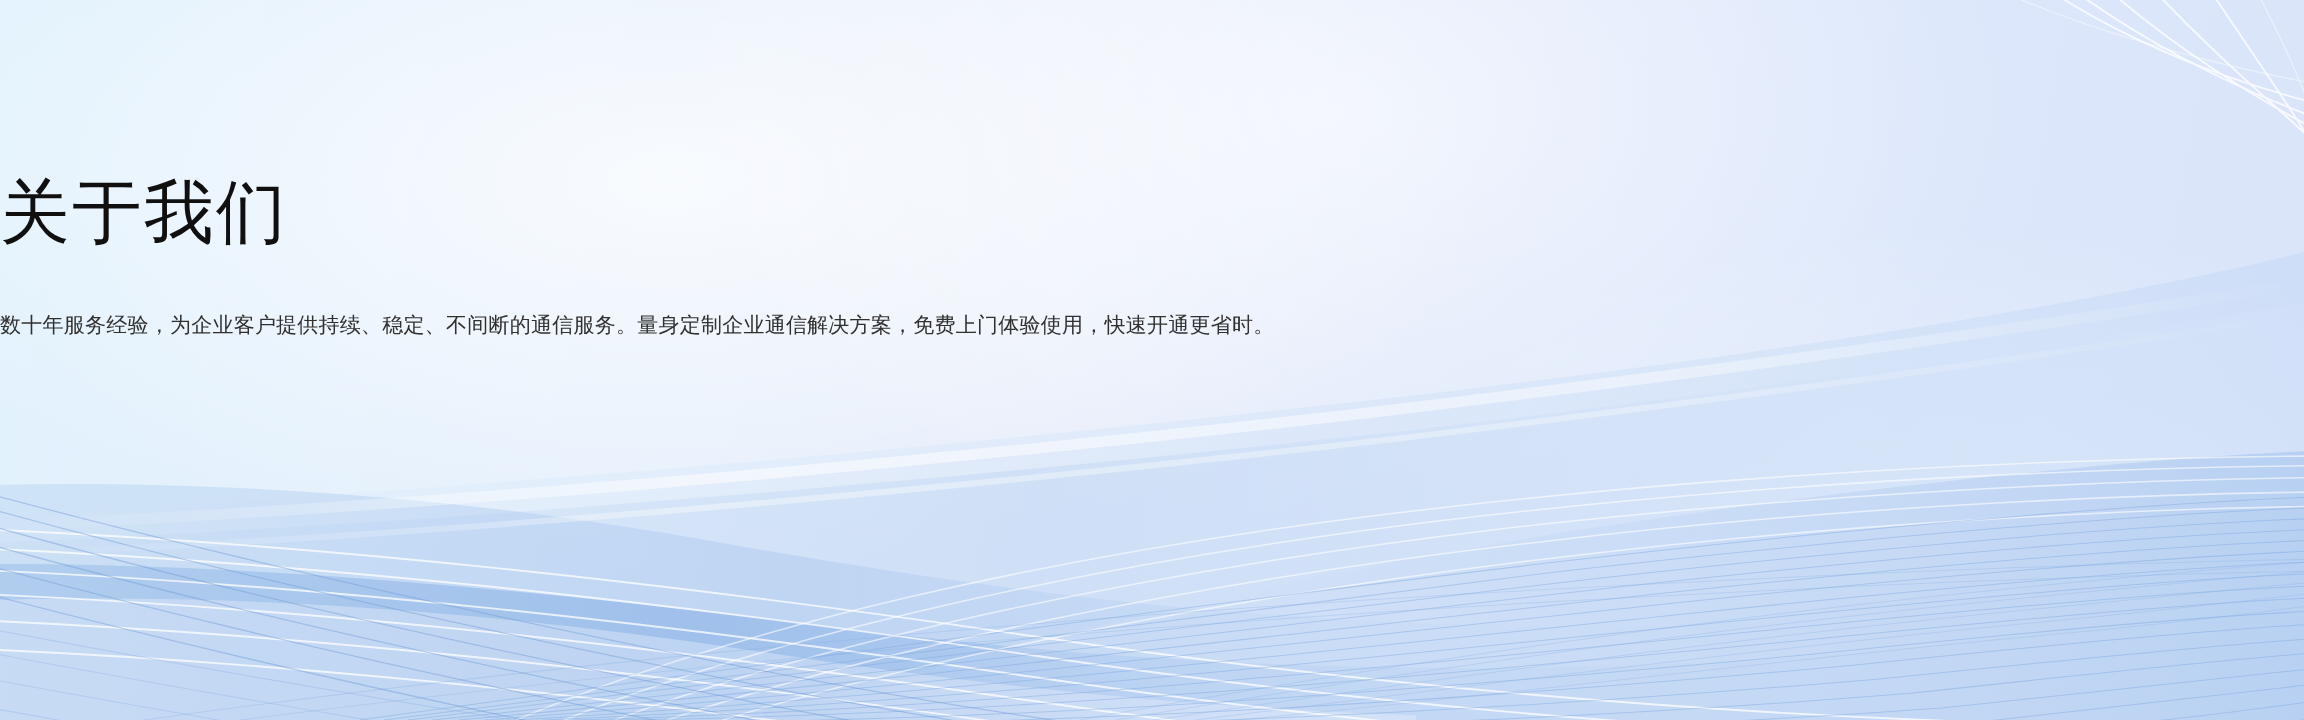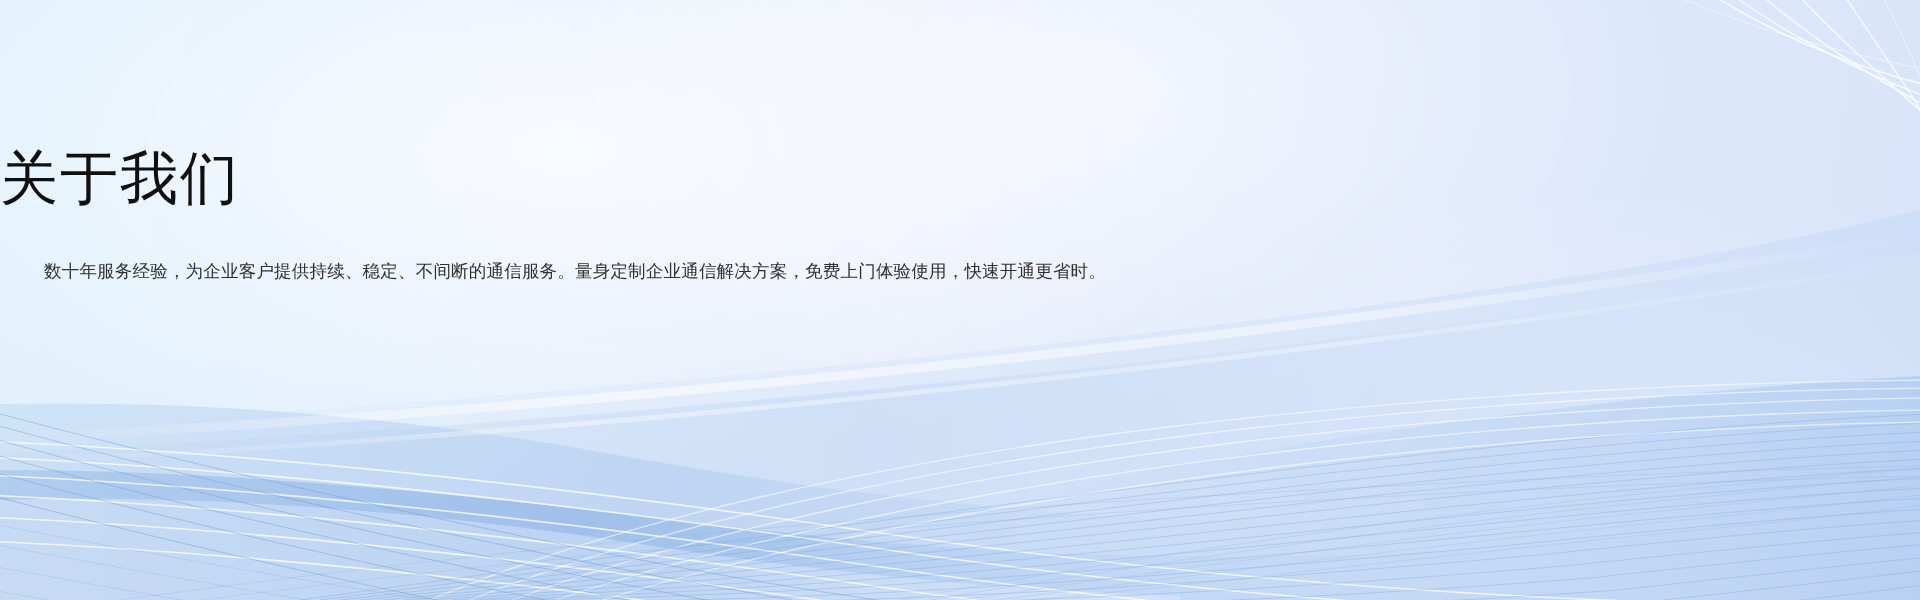--- a/index.html
+++ b/index.html
@@ -95,21 +95,20 @@
   .page-subtitle {
     margin: 0;
     padding-top: 48px;
     font-size: 17.5px;
     line-height: 1.6;
     font-weight: 400;
     letter-spacing: 0.2px;
     color: #303030;
     white-space: nowrap;
     font-family: "Liberation Sans", "DejaVu Sans", sans-serif;
-    padding-left: 44px;
   }
 </style>
 </head>
 <body>
 
 <div id="banner">
 
   <div class="bloom-a"></div>
   <div class="bloom-b"></div>
   <div class="bloom-c"></div>

